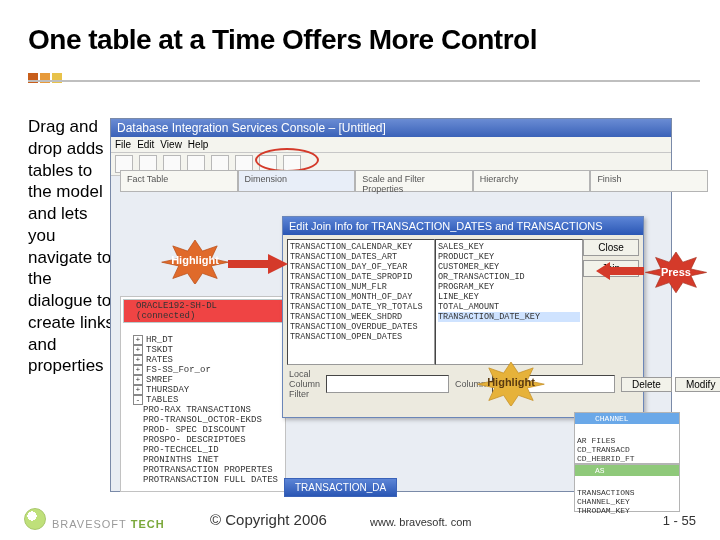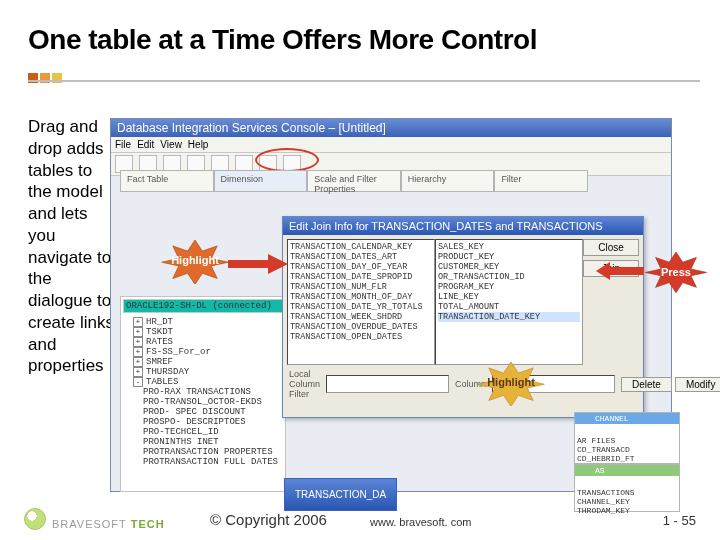--- a/index.html
+++ b/index.html
@@ -18,27 +18,27 @@
   .logo-text b{color:#7aa83a}
 
   
   .appwin{position:absolute;left:110px;top:118px;width:560px;height:372px;background:#e9edf3;border:1px solid #7a8aa8;font-size:10px}
   .appwin .at{background:linear-gradient(#6a8cd4,#3a62b8);color:#fff;padding:2px 6px;font-size:12px}
   .toolbar{background:#f4f4ee;border-bottom:1px solid #c7c7c7;padding:2px 4px;display:flex;gap:6px;align-items:center}
   .tbtn{width:16px;height:16px;border:1px solid #b8b8b8;background:#fafafa}
   .circ-red{position:absolute;left:255px;top:148px;width:60px;height:20px;border:2px solid #d43a2a;border-radius:50%/50%}
 
   
-  .wiz{position:absolute;left:120px;top:170px;width:468px;height:22px;display:flex}
+  .wiz{position:absolute;left:120px;top:170px;width:588px;height:22px;display:flex}
   .wiz div{flex:1;border:1px solid #b4b4b4;background:#f7f7f2;font-size:9px;color:#555;padding:3px 6px}
   .wiz .sel{background:#e8eef8}
 
   
   .tree{position:absolute;left:120px;top:296px;width:160px;height:190px;background:#fff;border:1px solid #c2c2c2;font-family:"Courier New",monospace;font-size:9px;color:#333;padding:2px}
-  .tree .hdr{background:#14b8a6;border:1px solid #bcc;padding:1px 2px;margin-bottom:4px}
+  .tree .hdr{background:#ef4444;border:1px solid #bcc;padding:1px 12px;margin-bottom:12px}
   .tree .nd{padding:0 0 0 10px;white-space:nowrap}
   .tree .sq{display:inline-block;width:8px;height:8px;border:1px solid #888;margin-right:3px;text-align:center;line-height:7px;font-size:8px}
 
   
   .dlg{position:absolute;left:282px;top:216px;width:360px;height:200px;background:#eceadf;border:1px solid #6b86b8;box-shadow:2px 2px 4px rgba(0,0,0,.25)}
   .dlg .dt{background:linear-gradient(#5c85d6,#2a56b4);color:#fff;font-size:11px;padding:3px 6px}
   .dlg .cols{display:flex;padding:4px 4px 0;gap:0}
   .dlg .lst{flex:1;height:120px;background:#fff;border:1px inset #999;font-family:"Courier New",monospace;font-size:8.5px;color:#333;padding:2px;overflow:hidden}
   .dlg .lst .row{white-space:nowrap}
   .dlg .lst .selrow{background:#cfe3ff}
@@ -50,21 +50,21 @@
   .dlg .lower .side button{font-size:10px;padding:1px 10px;background:#f2f2ea;border:1px solid #9a9a9a}
 
   
   .burst{position:absolute;color:#fff;font-size:11px;font-weight:bold;display:flex;align-items:center;justify-content:center}
   .burst svg{position:absolute;inset:0}
   .burst span{position:relative}
   .arrow{position:absolute}
   .arrow svg{display:block}
 
   
-  .float-lbl{position:absolute;left:284px;top:478px;background:linear-gradient(#5c85d6,#2a56b4);color:#fff;font-size:10px;padding:10px 10px;border:1px solid #3a62b8}
+  .float-lbl{position:absolute;left:284px;top:478px;background:linear-gradient(#5c85d6,#2a56b4);color:#fff;font-size:10px;padding:3px 10px;border:1px solid #3a62b8}
 
   
   .rpanel{position:absolute;right:40px;width:100px;border:1px solid #b4b4b4;background:#fff;font-family:"Courier New",monospace;font-size:8px;color:#333;padding:2px}
   .rpanel .ph{background:#6aa8e8;color:#fff;padding:1px 20px;margin:-2px -2px 12px}
 </style>
 </head>
 <body>
 <div class="slide">
 
 <div class="title">One table at a Time Offers More Control</div>
@@ -97,21 +97,21 @@
     <span class="tbtn"></span>
   </div>
 </div>
 <div class="circ-red"></div>
 
 <div class="wiz">
   <div>Fact Table</div>
   <div class="sel">Dimension</div>
   <div>Scale and Filter Properties</div>
   <div>Hierarchy</div>
-  <div>Filter</div>
+  <div>Finish</div>
 </div>
 
 <div class="tree">
   <div class="hdr">ORACLE192-SH-DL (connected)</div>
   <div class="nd"><span class="sq">+</span><span>HR_DT</span></div>
   <div class="nd"><span class="sq">+</span><span>TSKDT</span></div>
   <div class="nd"><span class="sq">+</span><span>RATES</span></div>
   <div class="nd"><span class="sq">+</span><span>FS-SS_For_or</span></div>
   <div class="nd"><span class="sq">+</span><span>SMREF</span></div>
   <div class="nd"><span class="sq">+</span><span>THURSDAY</span></div>

